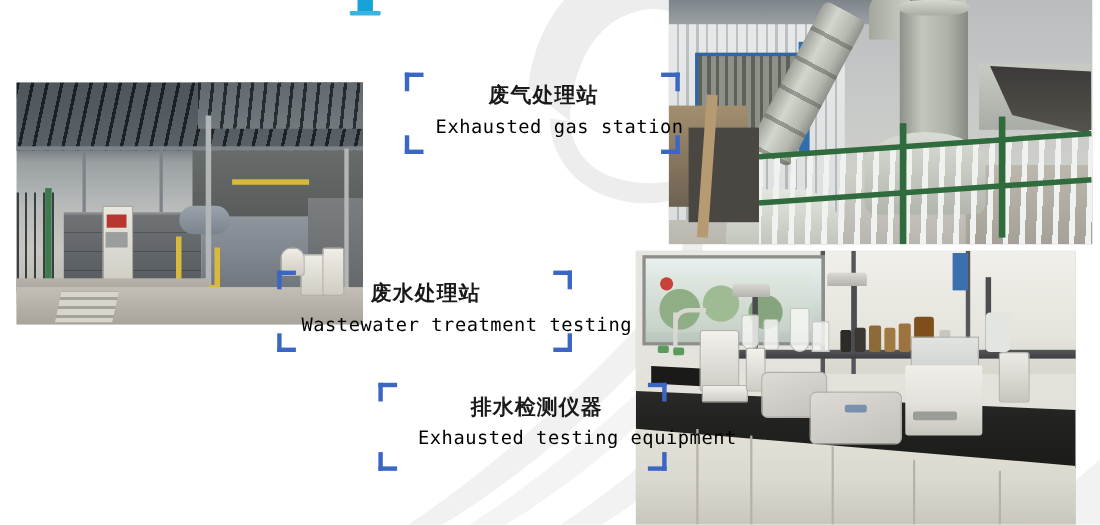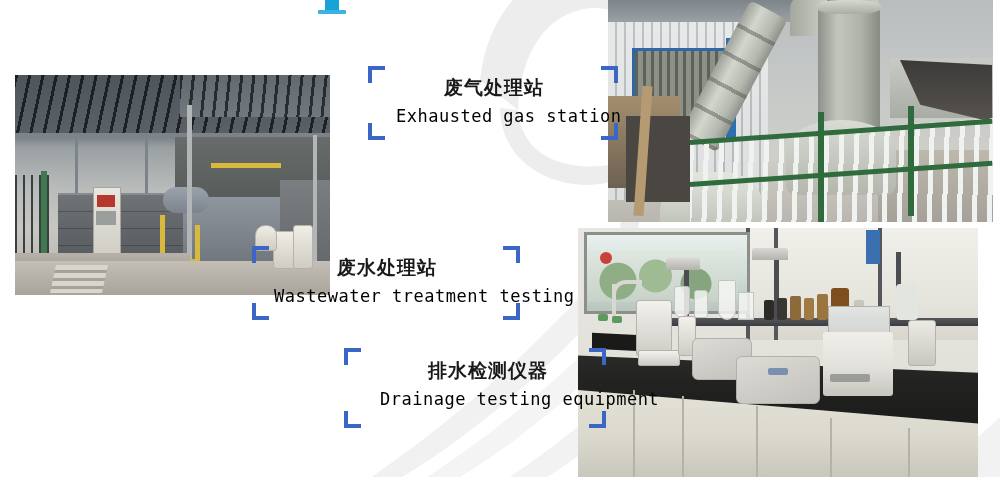--- a/index.html
+++ b/index.html
@@ -638,17 +638,17 @@
     </div>
   </div>
 
   <div class="caption" id="caption-drain">
     <div class="brk brk-tl" style="left:0;top:0;"></div>
     <div class="brk brk-tr" style="right:0;top:0;"></div>
     <div class="brk brk-bl" style="left:0;bottom:0;"></div>
     <div class="brk brk-br" style="right:0;bottom:0;"></div>
     <div class="cap-text">
       <div class="cap-zh">排水检测仪器</div>
-      <div class="cap-en">Drainage testing equipment</div>
+      <div class="cap-en">Exhausted testing equipment</div>
     </div>
   </div>
 
 </div>
 
 </body></html>

